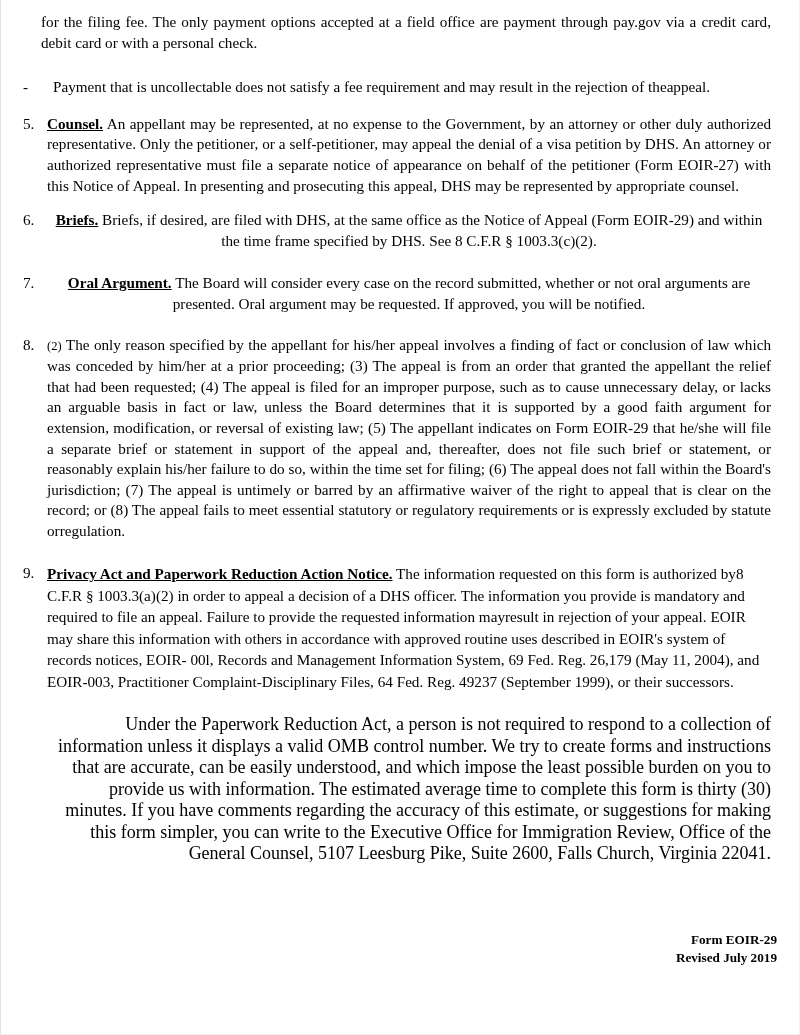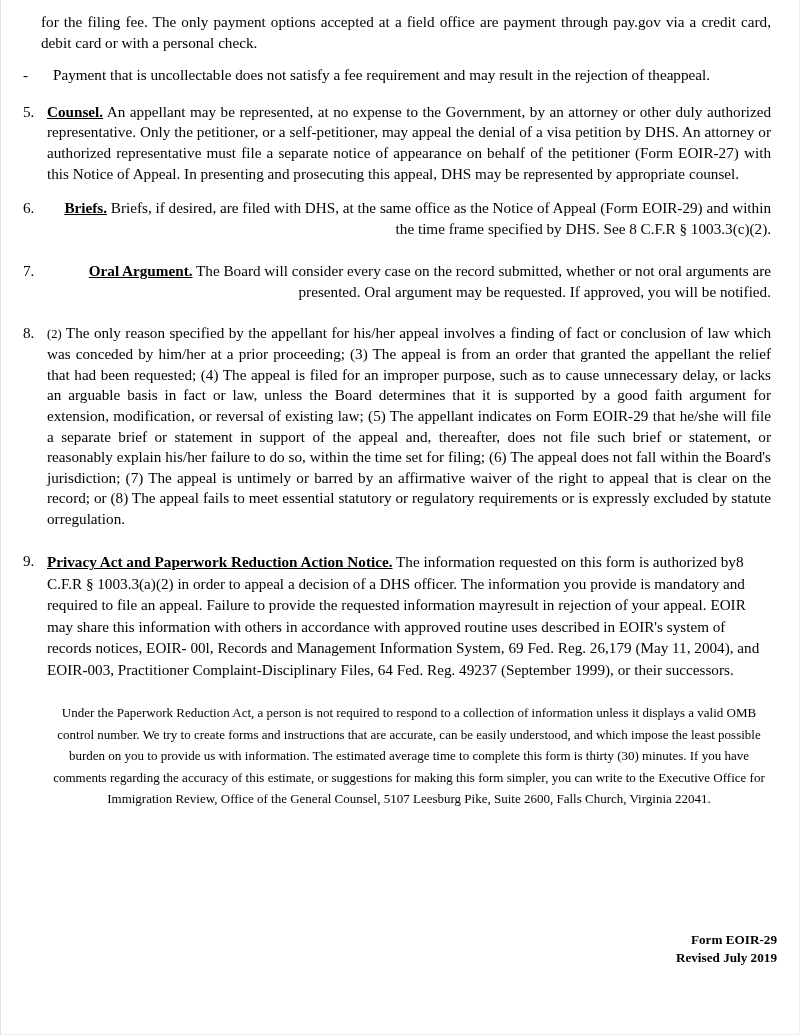--- a/index.html
+++ b/index.html
@@ -28,21 +28,21 @@
   }
   
   .para {
     font-size: 15.2px;
     line-height: 20.6px;
     text-align: justify;
     margin: 0;
   }
   .lead {
     padding-left: 18px;
-    margin-bottom: 12px;
+    margin-bottom: 24px;
   }
 
   
   .dash-item {
     position: relative;
     padding-left: 30px;
     margin-bottom: 16px;
   }
   .dash-item .bullet {
     position: absolute;
@@ -64,43 +64,43 @@
     top: 0;
     font-size: 15.2px;
     line-height: 20.6px;
     white-space: nowrap;
   }
   .num-item .body {
     font-size: 15.2px;
     line-height: 20.6px;
     text-align: justify;
   }
-  .num-item .body.nojust { text-align: right; }
+  .num-item .body.nojust { text-align: center; }
 
   .term {
     font-weight: bold;
     text-decoration: underline;
   }
 
   
   .subitem {
     font-size: 15.2px;
     line-height: 20.6px;
     text-align: justify;
   }
   .subnum {
     font-size: 12.6px;
   }
 
   .sec9 .body { line-height: 21.4px; text-align: left; }
 
   .pra {
-    font-size: 13px;
+    font-size: 18px;
     line-height: 21.6px;
-    text-align: center;
+    text-align: right;
     padding-left: 24px;
     margin-top: 22px;
   }
 
   .closing {
     font-weight: bold;
     font-size: 15.4px;
     line-height: 21.4px;
     margin-top: 26px;
     text-align: left;

